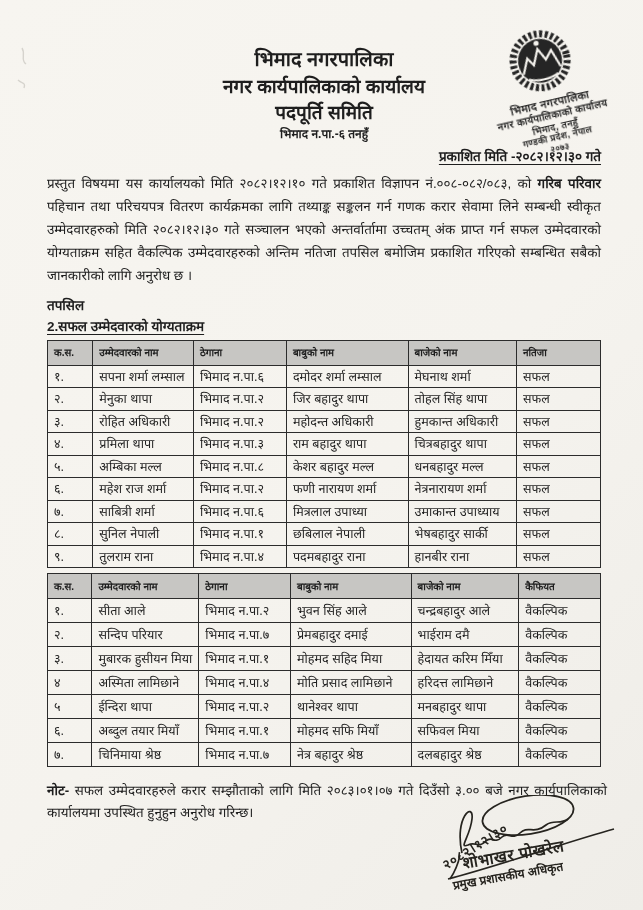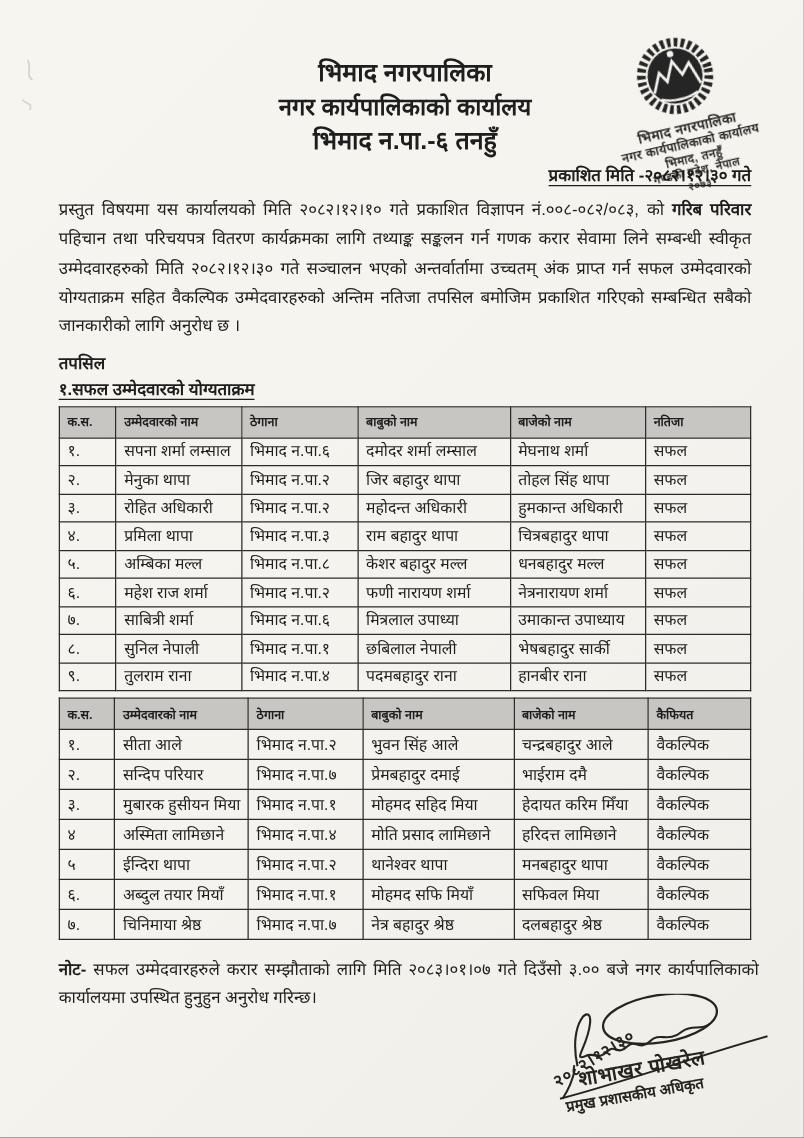--- a/index.html
+++ b/index.html
@@ -12,21 +12,21 @@
     color:#1e1e1e;
     overflow:hidden;
     box-sizing:border-box;
     padding:46px 42px 0 47px;
   }
   
   .letterhead{text-align:center;line-height:1.38;}
   .lh1{font-size:20px;font-weight:bold;}
   .lh2{font-size:19px;font-weight:bold;}
   .lh3{font-size:19px;font-weight:bold;}
-  .lh4{font-size:20px;font-weight:bold;text-align:center;}
+  .lh4{font-size:12px;font-weight:bold;text-align:center;}
   
   .seal{
     position:absolute;left:458px;top:28px;width:178px;
     transform:rotate(-13deg);
     text-align:center;color:#161616;opacity:.92;
     filter:blur(.2px);
   }
   .seal-emblem{display:block;margin:0 auto 1px auto;}
   .seal-l{font-weight:bold;line-height:1.18;letter-spacing:.4px;}
   .seal-l1{font-size:11px;}
@@ -102,20 +102,21 @@
 
 <div class="page">
 
   <svg class="pencil" width="40" height="60" viewBox="0 0 40 60">
     <path d="M10,8 C14,14 8,20 14,24 M6,40 C10,44 14,42 12,48" fill="none" stroke="#9a978f" stroke-width="1.4"></path>
   </svg>
 
   <div class="letterhead">
     <div class="lh1">भिमाद नगरपालिका</div>
     <div class="lh2">नगर कार्यपालिकाको कार्यालय</div>
+    <div class="lh3">पदपूर्ति समिति</div>
     <div class="lh4">भिमाद न.पा.-६ तनहुँ</div>
   </div>
 
   <div class="seal">
     <svg class="seal-emblem" width="70" height="68" viewBox="0 0 70 68">
       <circle cx="35" cy="32" r="27" fill="none" stroke="#141414" stroke-width="7" stroke-dasharray="3 2.5"></circle>
       <circle cx="35" cy="32" r="22" fill="#141414"></circle>
       <polyline points="16,42 23,27 28,35 35,20 41,32 48,24 54,42" fill="none" stroke="#f5f3ee" stroke-width="2.2"></polyline>
       <path d="M20,48 C28,52 42,52 50,48" fill="none" stroke="#f5f3ee" stroke-width="2"></path>
       <circle cx="35" cy="14" r="2.6" fill="#f5f3ee"></circle>
@@ -127,21 +128,21 @@
     <div class="seal-l seal-l5">२०७३</div>
   </div>
 
   <div class="pub-date">प्रकाशित मिति -२०८२।१२।३० गते</div>
 
 
   <p class="body-par"><span>प्रस्तुत विषयमा यस कार्यालयको मिति २०८२।१२।१० गते प्रकाशित विज्ञापन नं.००८-०८२/०८३, को </span><span class="bold">गरिब परिवार</span><span> पहिचान तथा परिचयपत्र वितरण कार्यक्रमका लागि तथ्याङ्क सङ्कलन गर्न गणक करार सेवामा लिने सम्बन्धी स्वीकृत उम्मेदवारहरुको मिति २०८२।१२।३० गते सञ्चालन भएको अन्तर्वार्तामा उच्चतम् अंक प्राप्त गर्न सफल उम्मेदवारको योग्यताक्रम सहित वैकल्पिक उम्मेदवारहरुको अन्तिम नतिजा तपसिल बमोजिम प्रकाशित गरिएको सम्बन्धित सबैको जानकारीको लागि अनुरोध छ ।</span></p>
 
   <div class="tapasil">तपसिल</div>
 
-  <div class="sec-title">१.सफल  उम्मेदवारको योग्यताक्रम</div>
+  <div class="sec-title">2.सफल  उम्मेदवारको योग्यताक्रम</div>
   <table class="res t1">
     <thead>
       <tr>
           <th>क.स.</th>
           <th>उम्मेदवारको नाम</th>
           <th>ठेगाना</th>
           <th>बाबुको नाम</th>
           <th>बाजेको नाम</th>
           <th>नतिजा</th>
         </tr>

